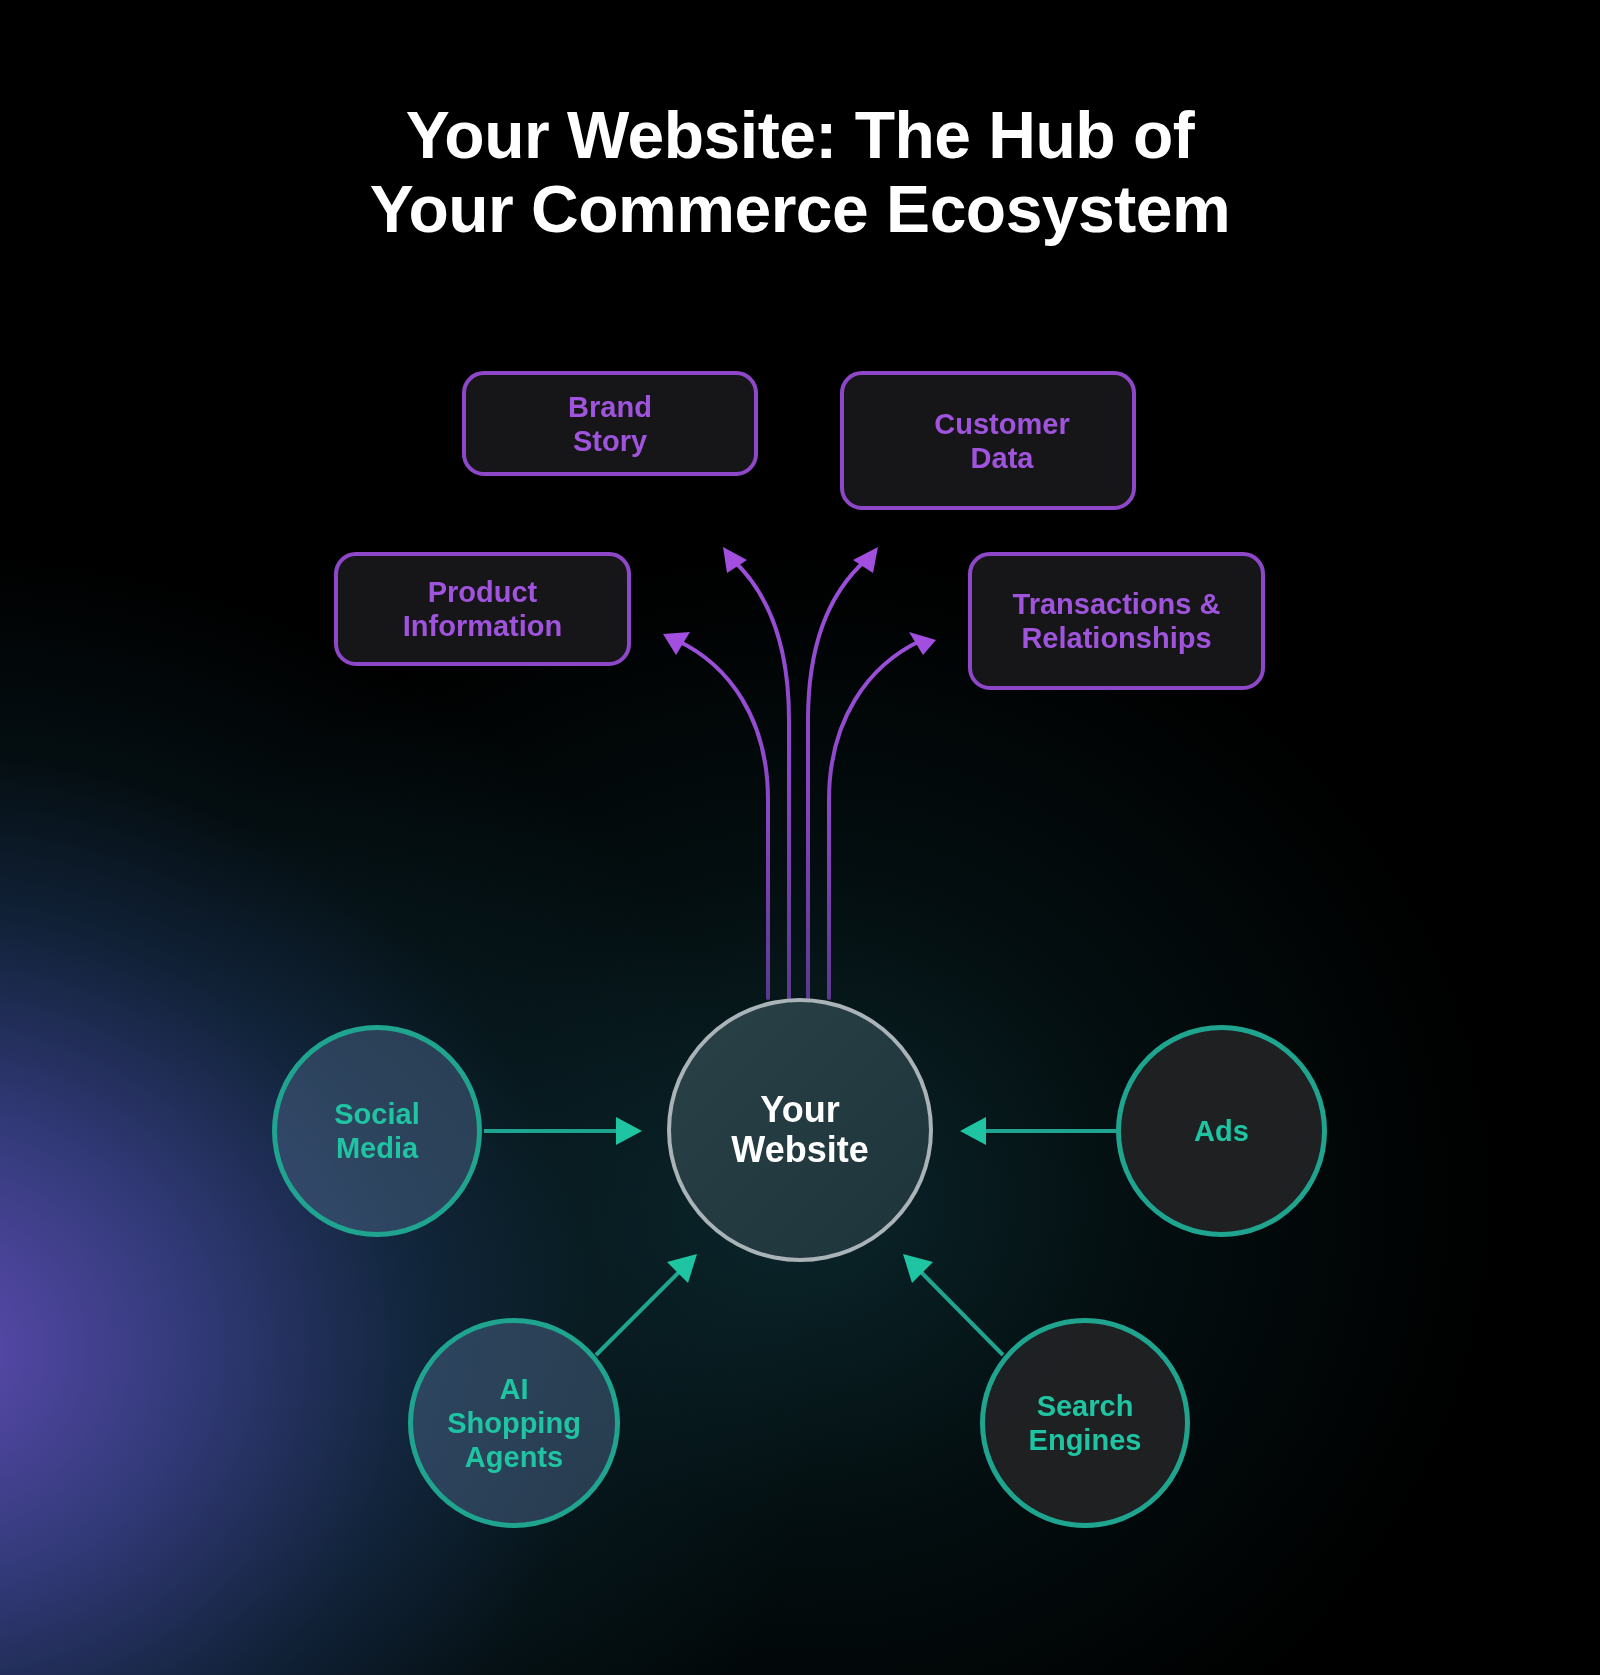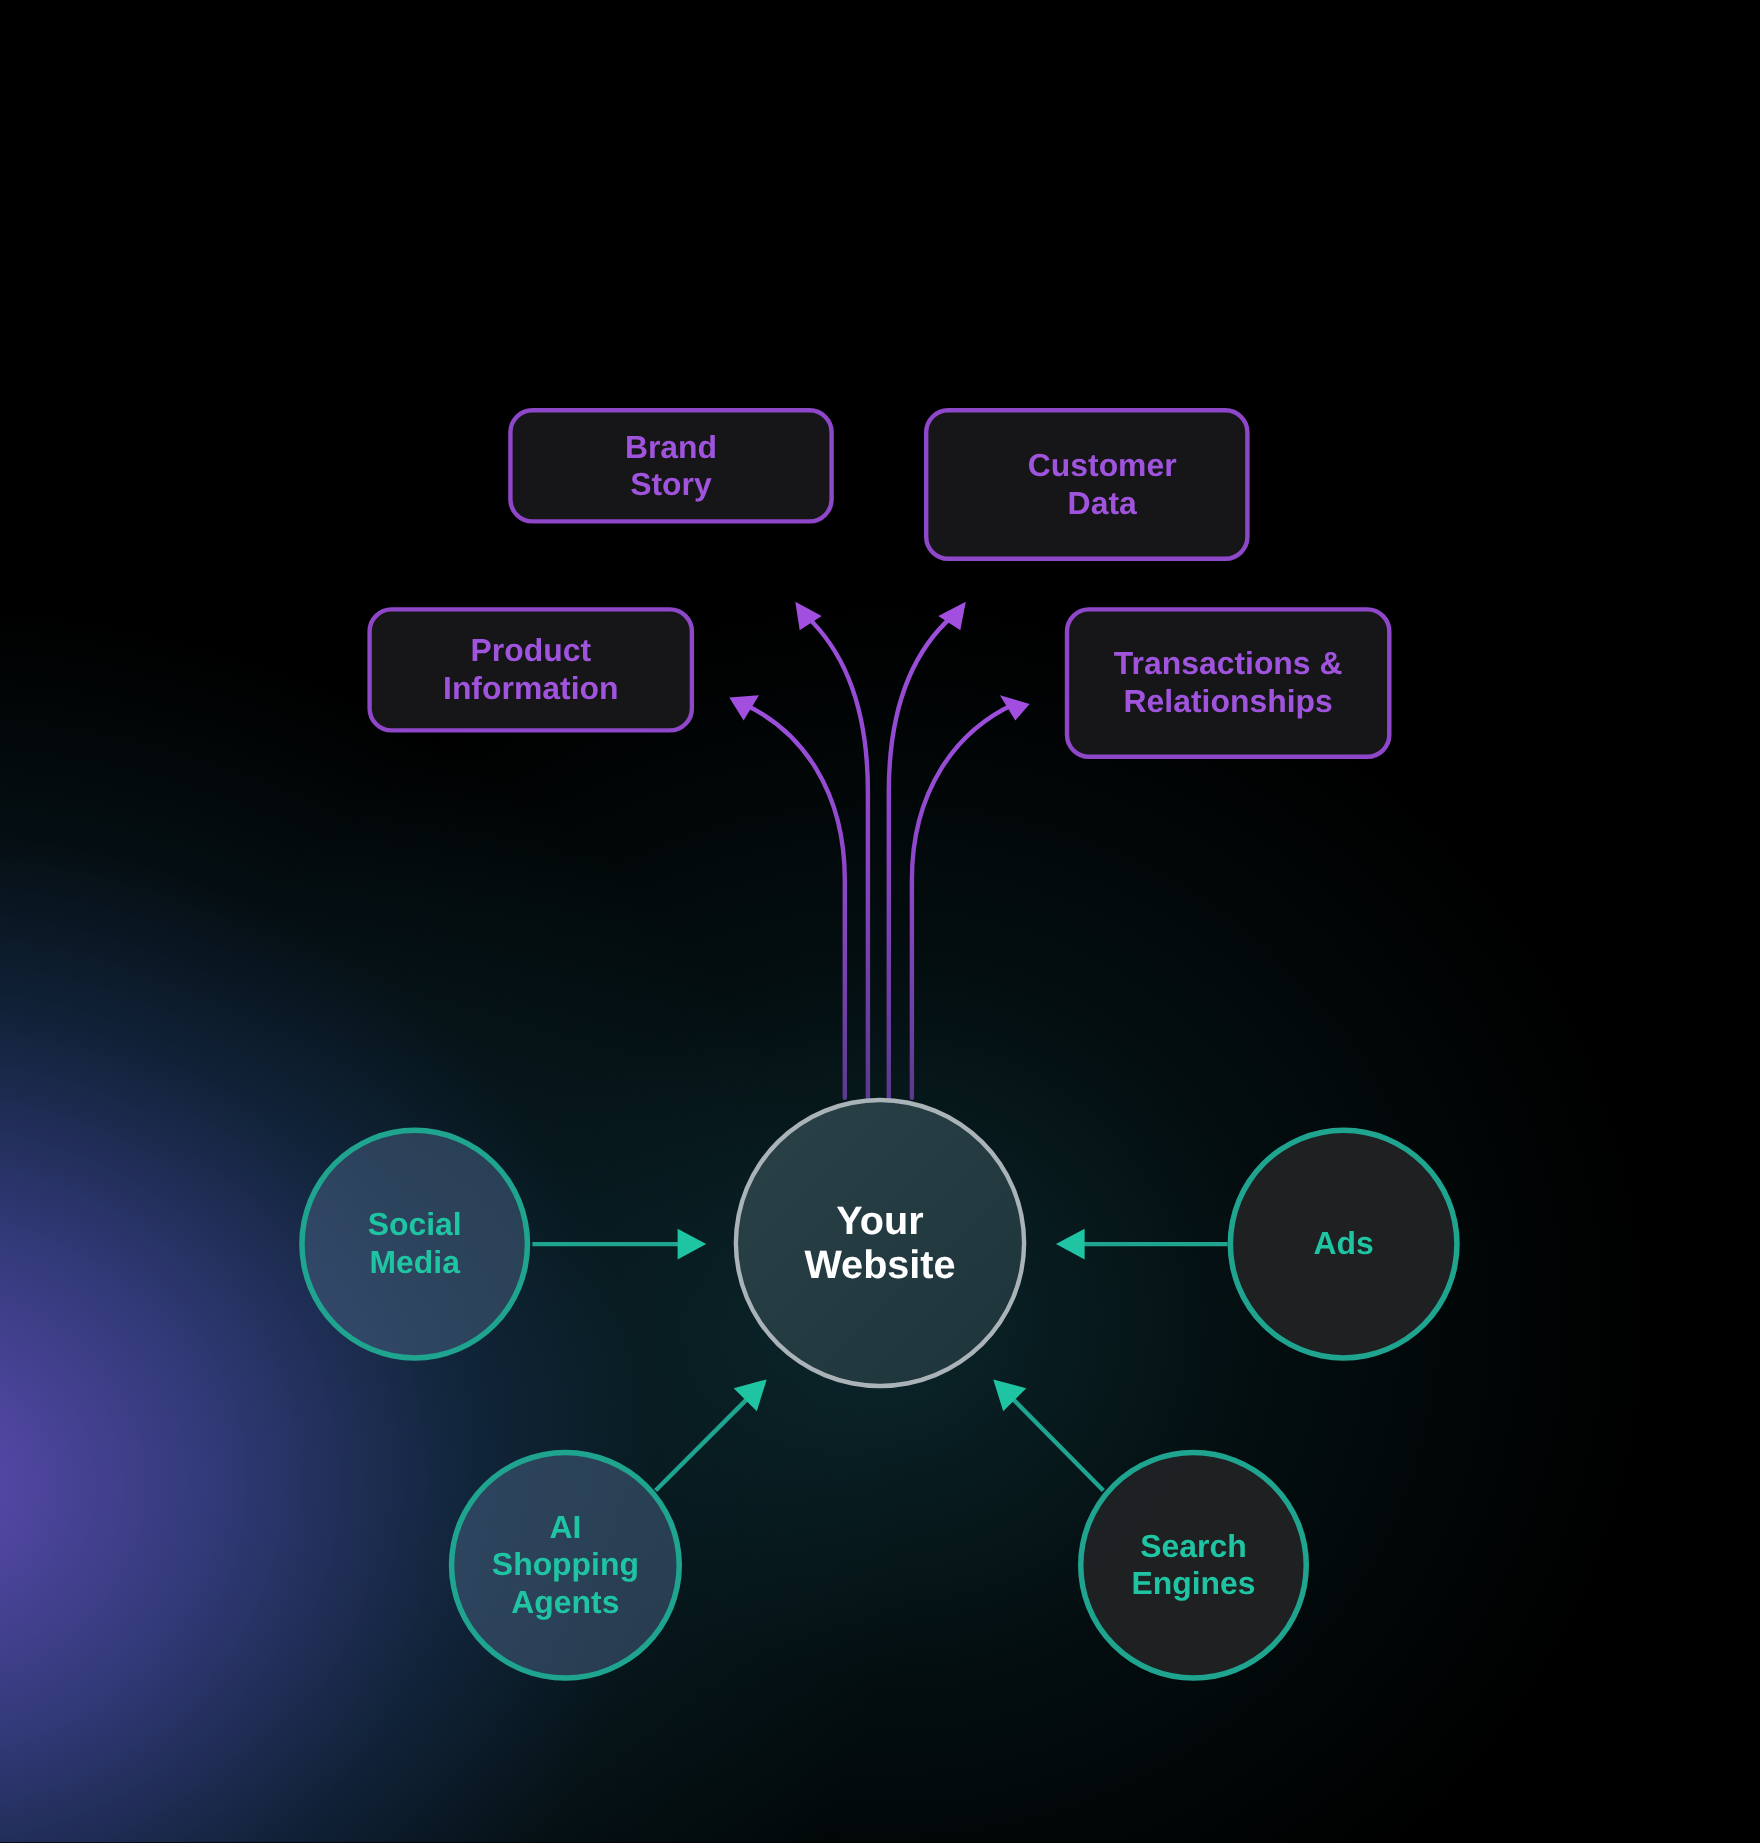--- a/index.html
+++ b/index.html
@@ -47,20 +47,22 @@
     font-size:36px; line-height:40px;
   }
   .lbl { white-space:pre-line; }
 </style>
 </head>
 <body>
 
 <div class="bg"></div>
 
 <div class="title">
+  <div>Your Website: The Hub of</div>
+  <div>Your Commerce Ecosystem</div>
 </div>
 
 <svg class="links" width="1600" height="1675" viewBox="0 0 1600 1675">
   <defs>
     <linearGradient id="purpleFade" x1="0" y1="1" x2="0" y2="0">
       <stop offset="0" stop-color="#5a3a8e"></stop>
       <stop offset="0.5" stop-color="#8a45c4"></stop>
       <stop offset="1" stop-color="#9d4fdc"></stop>
     </linearGradient>
     <marker id="ahP" markerWidth="8" markerHeight="8" refX="4" refY="4" orient="auto" markerUnits="userSpaceOnUse" viewBox="0 0 8 8">

